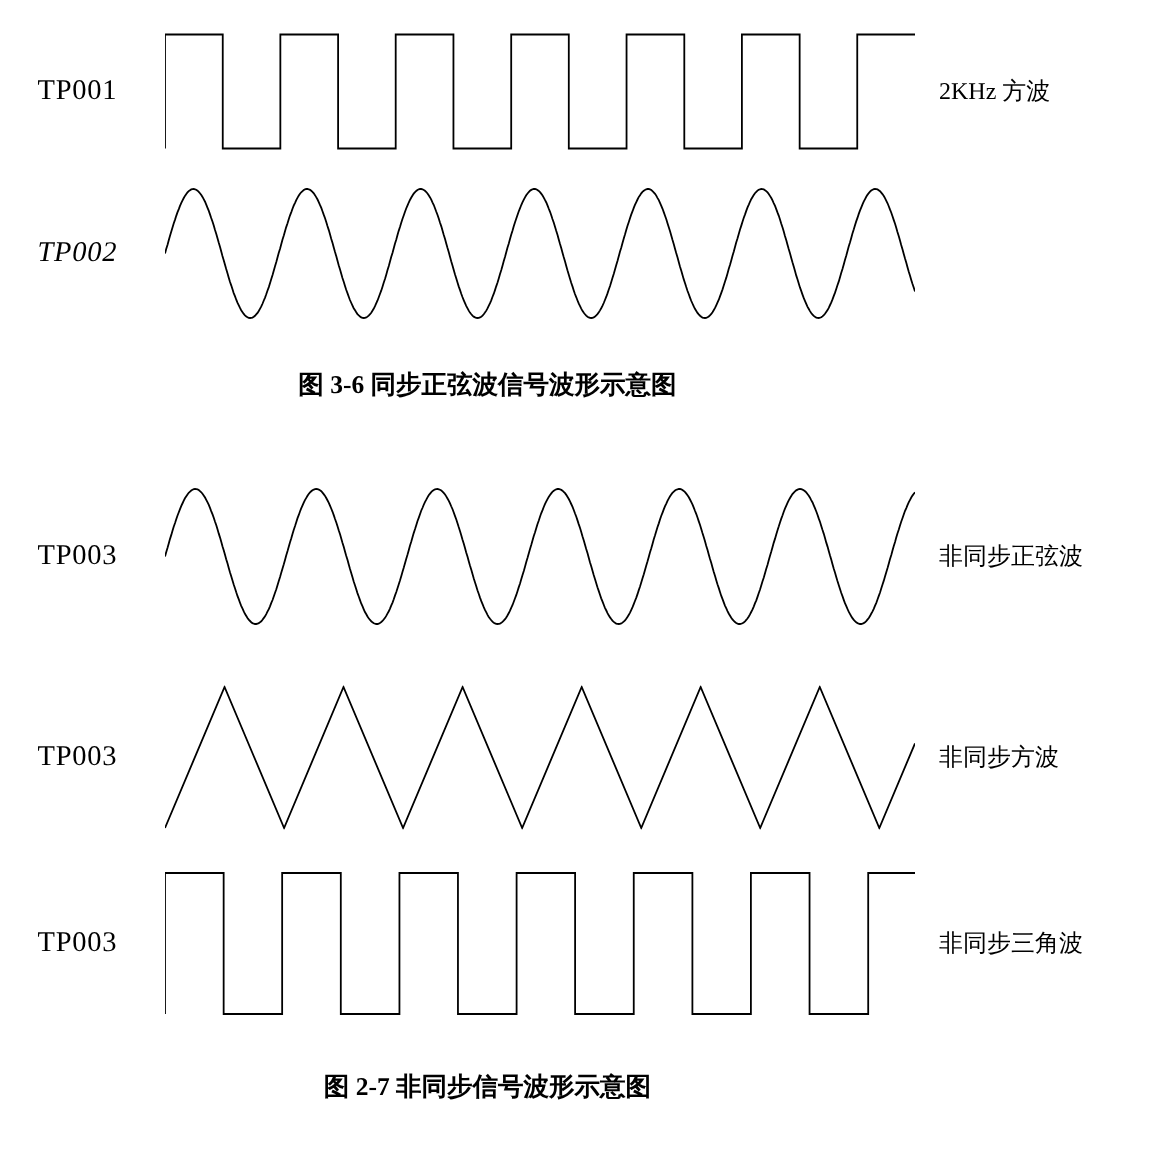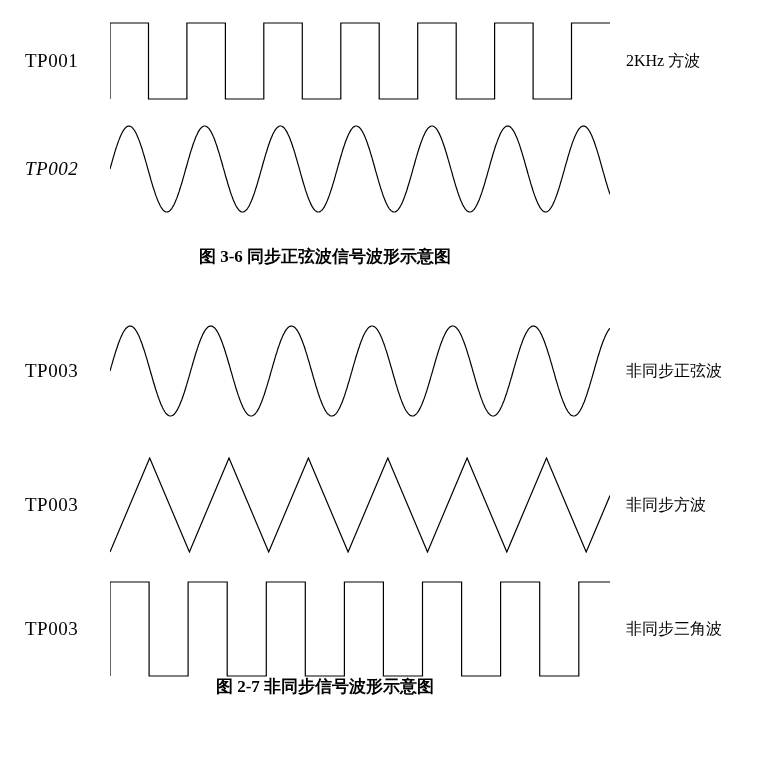--- a/index.html
+++ b/index.html
@@ -15,21 +15,21 @@
   .wave-row{display:flex;align-items:center;}
   .tp{width:85px;font-size:19px;letter-spacing:0.5px;flex:none;}
   .wavebox{flex:none;line-height:0;}
   .wavebox svg{display:block;}
   .wlabel{margin-left:16px;font-size:16px;white-space:nowrap;}
   .caption{
     width:600px;text-align:center;
     font-size:17px;font-weight:bold;line-height:20px;
   }
   .cap1{margin-top:34px;}
-  .cap2{}
+  .cap2{margin-top:38px;}
   .row2{margin-top:25px;font-style:italic;}
   .fig2{margin-top:58px;}
   .row4{margin-top:40px;}
   .row5{margin-top:28px;}
 </style>
 </head>
 <body>
 
 <div class="page">
 

